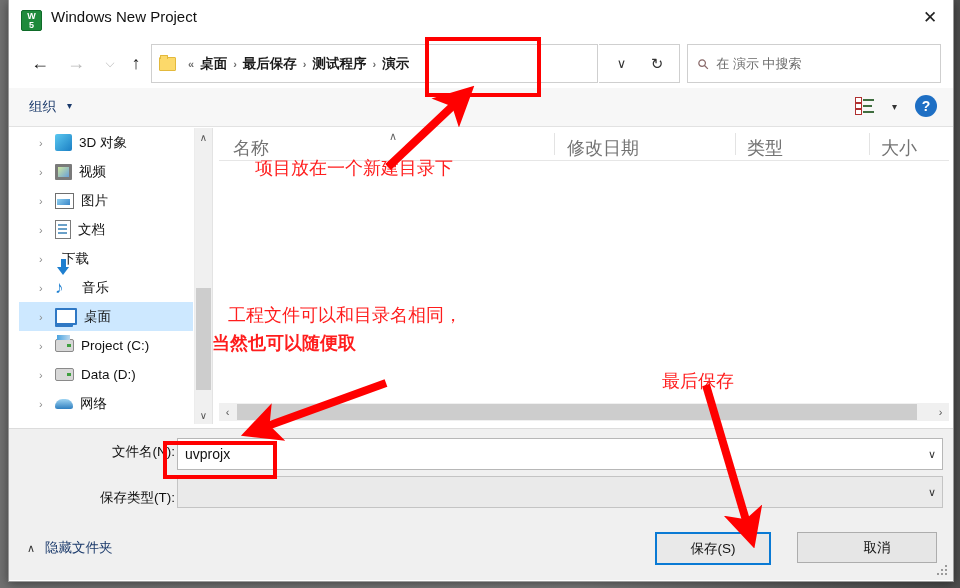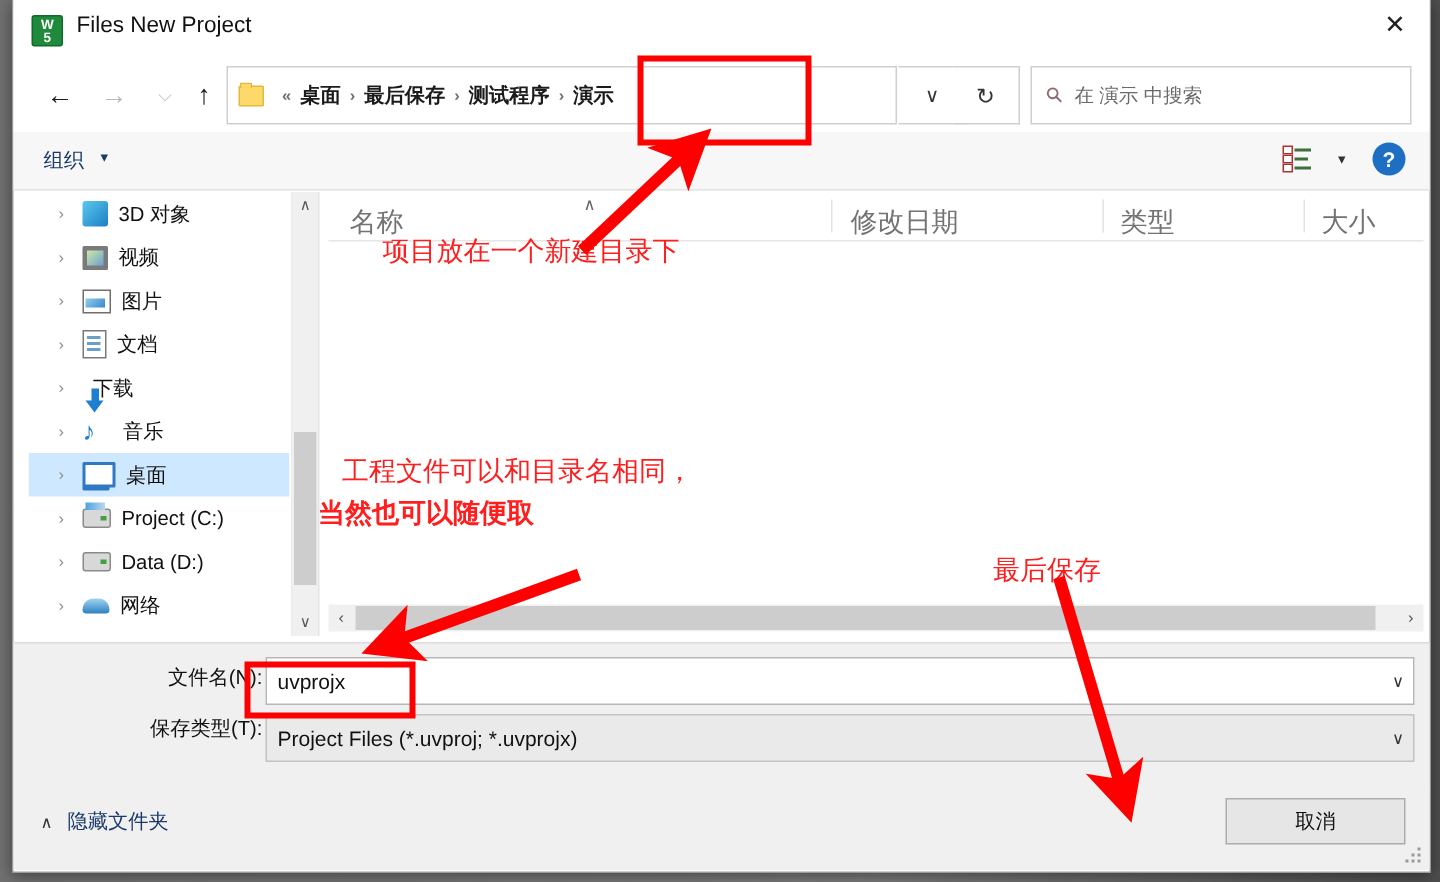--- a/index.html
+++ b/index.html
@@ -99,55 +99,55 @@
   .fdiv{position:absolute;top:5px;width:1px;height:22px;background:#e3e3e3;}
   .sortmark{position:absolute;left:170px;top:2px;font-size:11px;color:#666;}
   .empty{position:absolute;left:0;top:62px;width:730px;text-align:center;font-size:13px;color:#333;}
   .hscroll{position:absolute;left:210px;top:403px;width:730px;height:18px;background:#f0f0f0;}
   .hsarr{position:absolute;top:0;width:17px;height:18px;display:flex;align-items:center;justify-content:center;font-size:11px;color:#555;}
   .hsthumb{position:absolute;left:18px;top:1px;width:680px;height:16px;background:#cdcdcd;}
   
   .formwrap{position:absolute;left:0;top:428px;width:944px;height:95px;background:#f0f0f0;border-top:1px solid #dcdcdc;}
   .flabel{position:absolute;font-size:13.5px;color:#111;text-align:right;}
   .fl1{left:58px;top:14px;width:108px;}
-  .fl2{left:42px;top:48px;width:124px;}
+  .fl2{left:42px;top:60px;width:124px;}
   .finput{position:absolute;left:168px;top:9px;width:764px;height:30px;background:#fff;border:1px solid #b7b7b7;display:flex;align-items:center;}
   .finput .v{margin-left:7px;font-size:14px;color:#111;}
   .finput .dd{position:absolute;right:6px;font-size:11px;color:#333;}
   .fselect{position:absolute;left:168px;top:47px;width:764px;height:30px;background:#eaeaea;border:1px solid #c4c4c4;display:flex;align-items:center;}
   .fselect .v{margin-left:7px;font-size:14px;color:#111;}
   .fselect .dd{position:absolute;right:6px;font-size:11px;color:#333;}
   
   .footer{position:absolute;left:0;top:523px;width:944px;height:57px;background:#f0f0f0;}
   .hidefolders{position:absolute;left:18px;top:16px;font-size:13.5px;color:#1b3a6b;display:flex;align-items:center;}
   .hidefolders .cv{margin-right:10px;font-size:11px;color:#333;}
   .btn{position:absolute;top:9px;height:29px;background:#e6e6e6;border:1px solid #adadad;
        display:flex;align-items:center;justify-content:center;font-size:13.5px;color:#111;}
   .btn.primary{right:182px;width:112px;border:2px solid #0a7ad4;background:#e9e9e9;}
-  .btn.cancel{right:16px;width:118px;}
+  .btn.cancel{right:16px;width:118px;padding-left:20px;}
   .grip{position:absolute;right:6px;bottom:5px;width:10px;height:10px;}
   .grip i{position:absolute;width:2px;height:2px;background:#9a9a9a;}
   
   .anno{position:absolute;color:#ff1d1d;font-size:18px;line-height:25px;white-space:pre;font-family:"DejaVu Sans",sans-serif;}
   .redbox{position:absolute;border:4px solid #ff0000;}
   svg.arrows{position:absolute;left:0;top:0;width:960px;height:588px;pointer-events:none;}
 </style>
 </head>
 <body>
 
 <div class="desk"></div>
 
 <div class="dialog">
 
   <div class="titlebar">
     <div class="title-ico">
         <i>W</i>
         <i>5</i>
       </div>
-    <div class="title-txt">Files New Project</div>
+    <div class="title-txt">Windows New Project</div>
     <div class="closebtn">✕</div>
   </div>
 
   <div class="navbar">
     <div class="navbtn nb-back">←</div>
     <div class="navbtn nb-fwd dis">→</div>
     <div class="navbtn nb-rec dis">⌵</div>
     <div class="navbtn nb-up">↑</div>
 
     <div class="crumbbar">
@@ -267,30 +267,30 @@
   </div>
 
   <div class="formwrap">
     <div class="flabel fl1">文件名(N):</div>
     <div class="finput">
       <span class="v">uvprojx</span>
       <span class="dd">∨</span>
     </div>
     <div class="flabel fl2">保存类型(T):</div>
     <div class="fselect">
-      <span class="v">Project Files (*.uvproj; *.uvprojx)</span>
       <span class="dd">∨</span>
     </div>
   </div>
 
   <div class="footer">
     <div class="hidefolders">
       <span class="cv">∧</span>
       <span>隐藏文件夹</span>
     </div>
+    <div class="btn primary">保存(S)</div>
     <div class="btn cancel">取消</div>
     <div class="grip">
       <i style="right:0;bottom:0"></i>
         <i style="right:4px;bottom:0"></i>
         <i style="right:8px;bottom:0"></i>
       <i style="right:0;bottom:4px"></i>
         <i style="right:4px;bottom:4px"></i>
       <i style="right:0;bottom:8px"></i>
     </div>
   </div>

